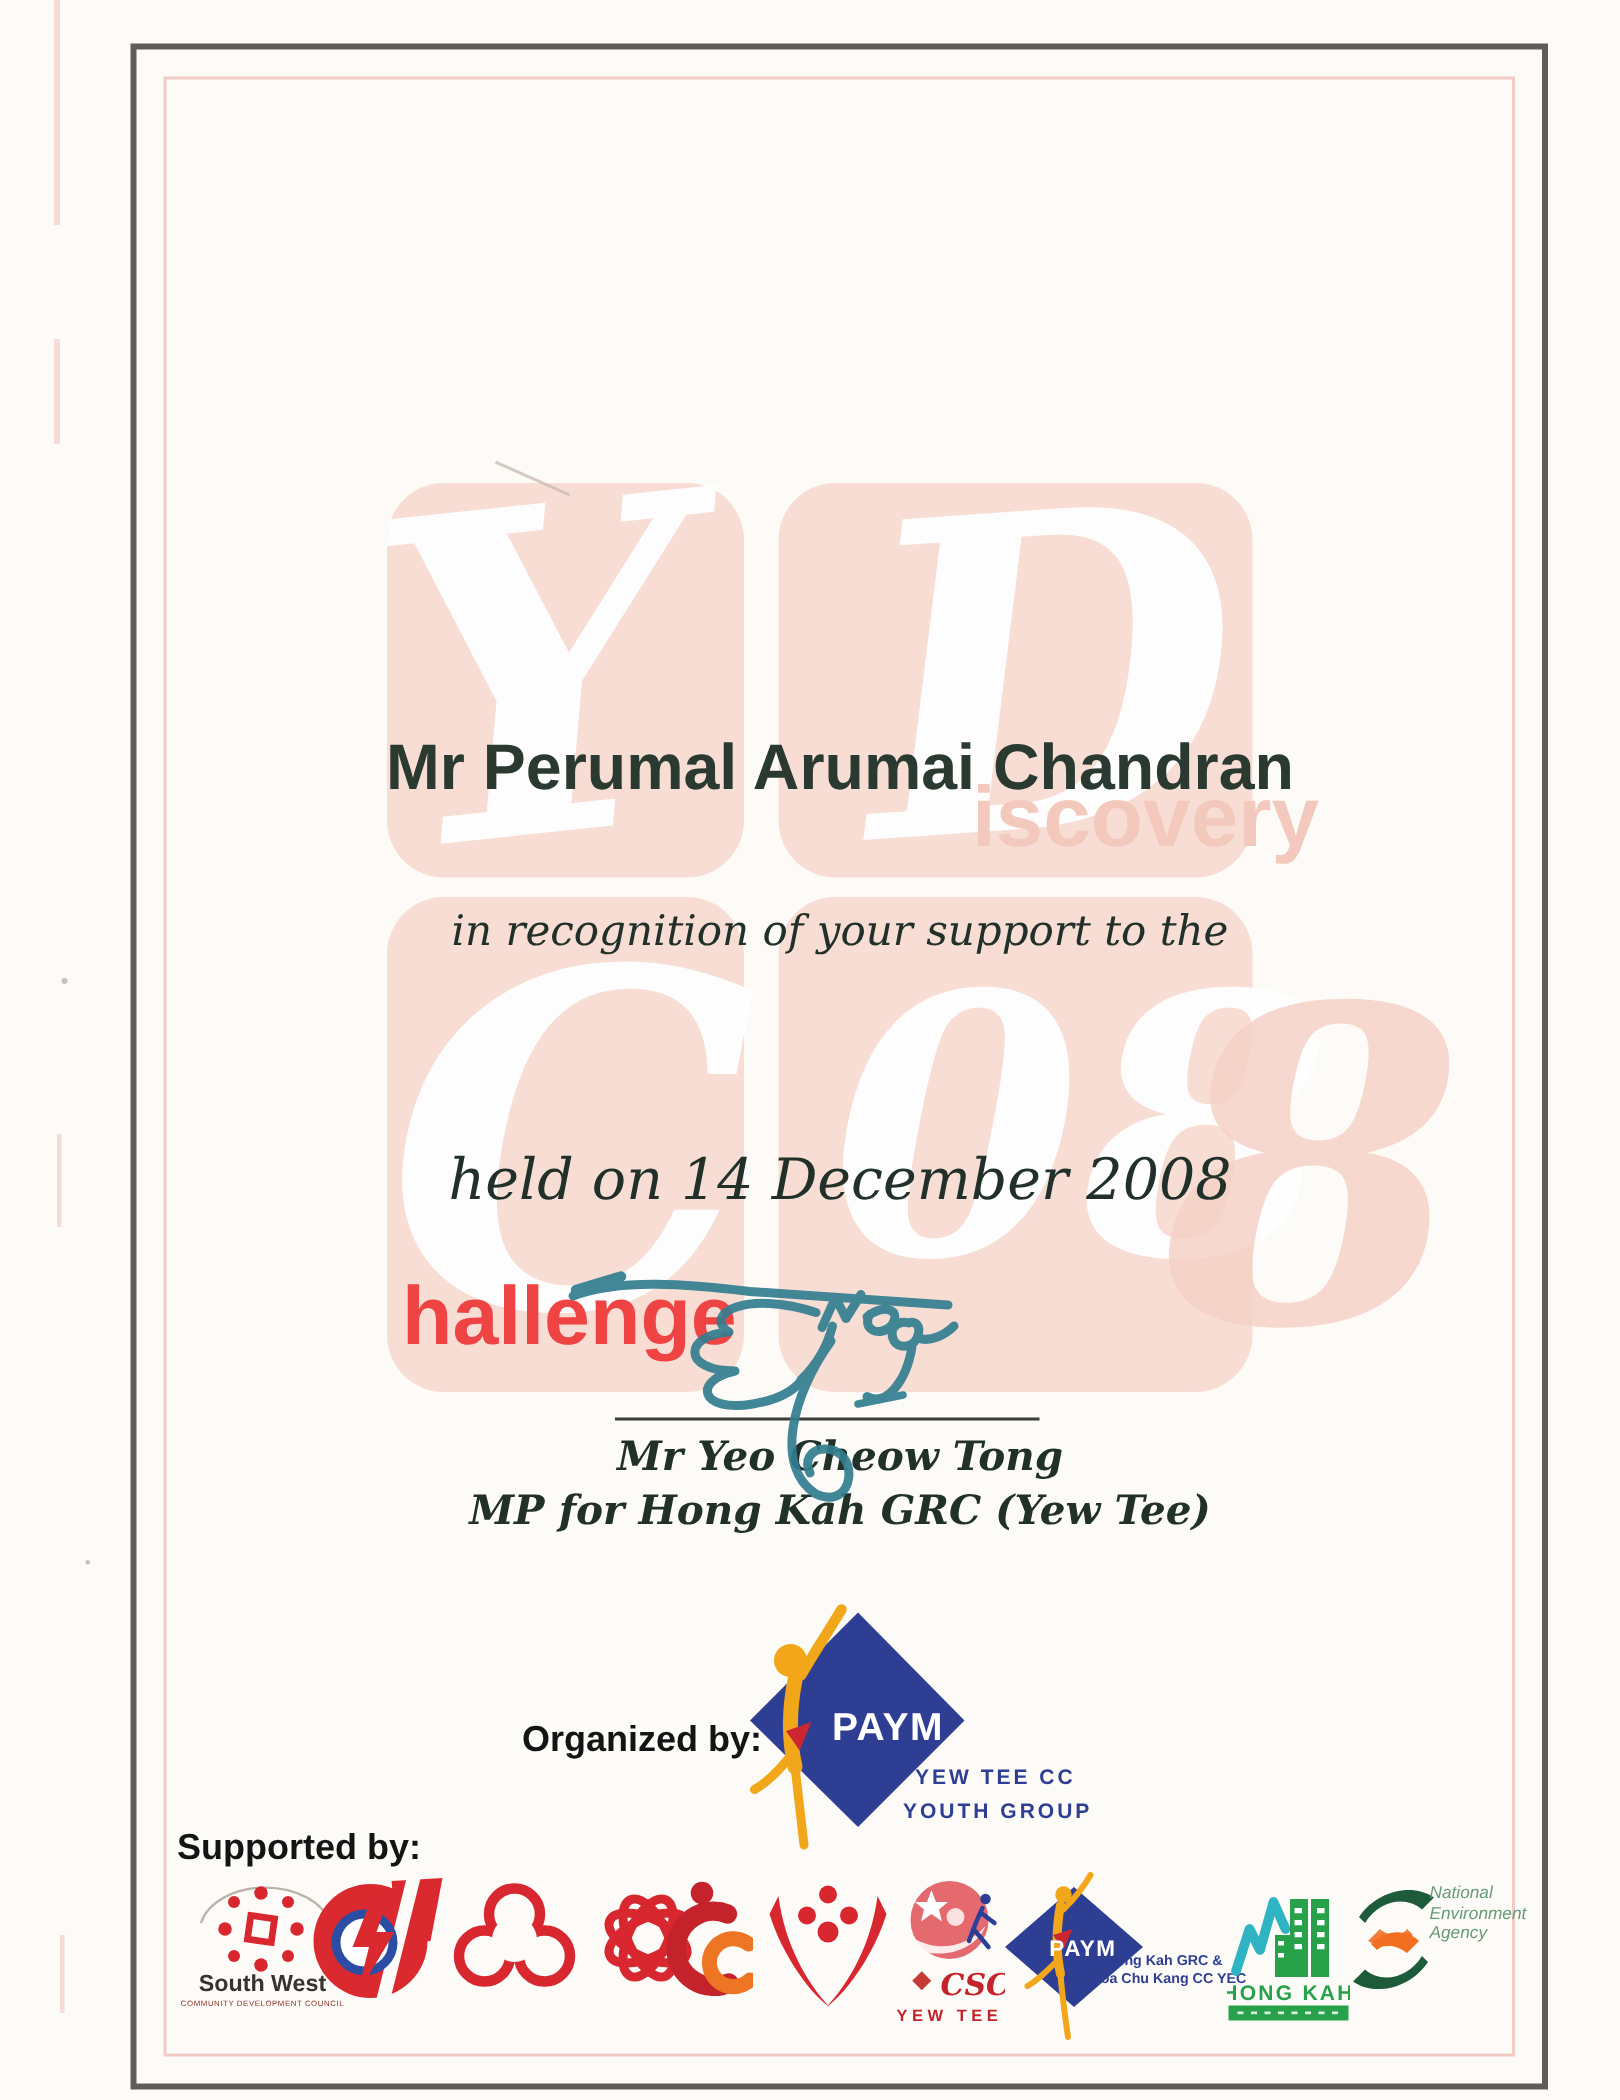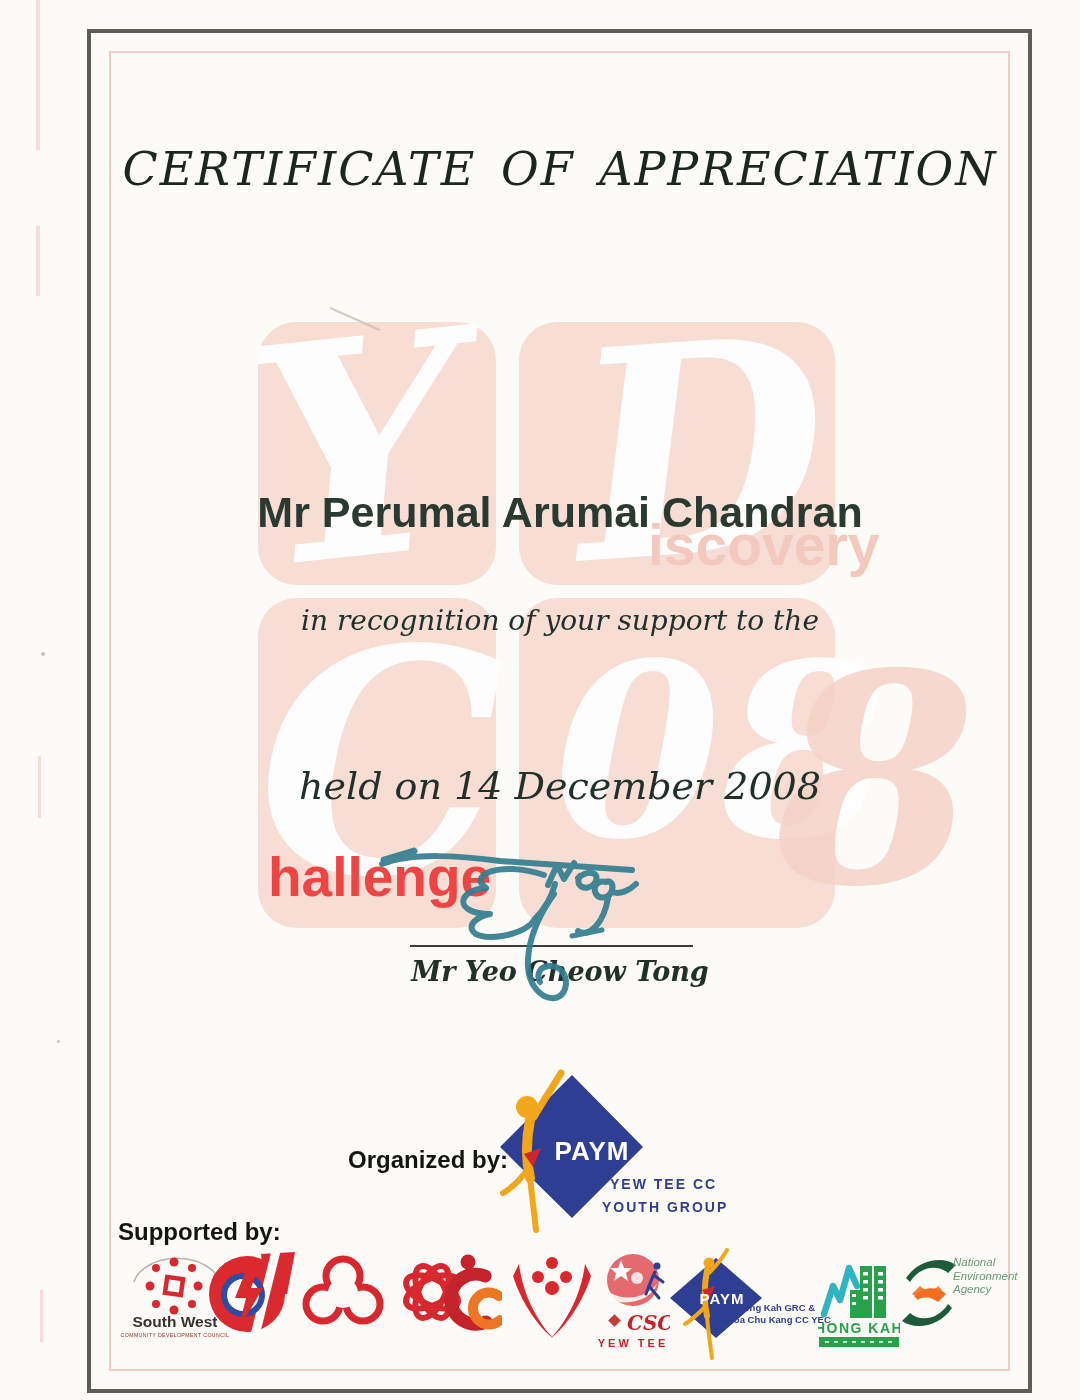--- a/index.html
+++ b/index.html
@@ -67,21 +67,20 @@
 
   <div class="wm wm-letter" style="left:252px; top:300px; font-size:300px; transform:rotate(-6deg);">Y</div>
   <div class="wm wm-letter" style="left:575px; top:305px; font-size:290px; transform:rotate(-4deg);">D</div>
   <div class="wm wm-letter" style="left:258px; top:608px; font-size:310px;">C</div>
   <div class="wm wm-letter" style="left:538px; top:632px; font-size:240px;margin-left:16px;">08</div>
   <div class="wm wm-letter" style="left:775px; top:635px; font-size:290px; color:#f5d2c8; opacity:.85;">8</div>
 
   <div class="wm wm-frag" style="left:648px; top:512px; font-size:57px; color:#f3c9bd;">iscovery</div>
   <div class="wm wm-frag" style="left:268px; top:845px; font-size:55px; color:#ef4444;">hallenge</div>
 
-  <div class="cline title serif-it" style="top:142px;">CERTIFICATE OF APPRECIATION</div>
 
 
   <div class="cline name" style="top:488px;">Mr Perumal Arumai Chandran</div>
 
   <div class="cline serif-it" style="top:604px; font-size:28px;">in recognition of your support to the</div>
   <div class="cline serif-it" style="top:764px; font-size:38px;">held on 14 December 2008</div>
 
   <svg class="sig-svg" width="300" height="200" viewBox="0 0 300 200">
     <g stroke="#337e8f" stroke-width="6" fill="none" stroke-linecap="round" stroke-linejoin="round" opacity="0.92">
       <path d="M16,22 L46,13" stroke-width="7"></path>
@@ -92,20 +91,21 @@
       <path d="M210,40 C222,30 234,36 226,46 C218,54 206,48 212,38"></path>
       <path d="M238,44 C230,42 224,48 228,56 C232,62 242,60 244,52 C246,46 242,42 238,44"></path>
       <path d="M244,54 C252,57 262,52 268,46"></path>
       <path d="M240,60 C236,84 222,100 210,93"></path>
       <path d="M204,98 L234,92" stroke-width="5"></path>
       <path d="M186,56 C160,92 148,140 176,158 C202,170 206,128 182,128 C172,128 168,136 172,144"></path>
     </g>
   </svg>
   <div class="sig-line"></div>
   <div class="cline serif-it" style="top:956px; font-size:27px; font-weight:600;">Mr Yeo Cheow Tong</div>
+  <div class="cline serif-it" style="top:992px; font-size:27px; font-weight:600;">MP for Hong Kah GRC (Yew Tee)</div>
 
   <div class="org-label" style="left:348px; top:1146px;">Organized by:</div>
 
   <svg class="logo" style="left:480px; top:1060px;" width="200" height="175" viewBox="0 0 200 175">
     <polygon points="92,15 163,87 92,158 20,87" fill="#2e3f93"></polygon>
     <g stroke="#f2a71b" fill="none" stroke-linecap="round">
       <path d="M54,57 C62,43 72,28 81,13" stroke-width="7"></path>
       <path d="M50,60 C46,80 46,100 50,118" stroke-width="10"></path>
       <path d="M50,118 C52,136 54,152 56,170" stroke-width="6"></path>
       <path d="M49,108 C40,120 32,128 23,133" stroke-width="6"></path>

